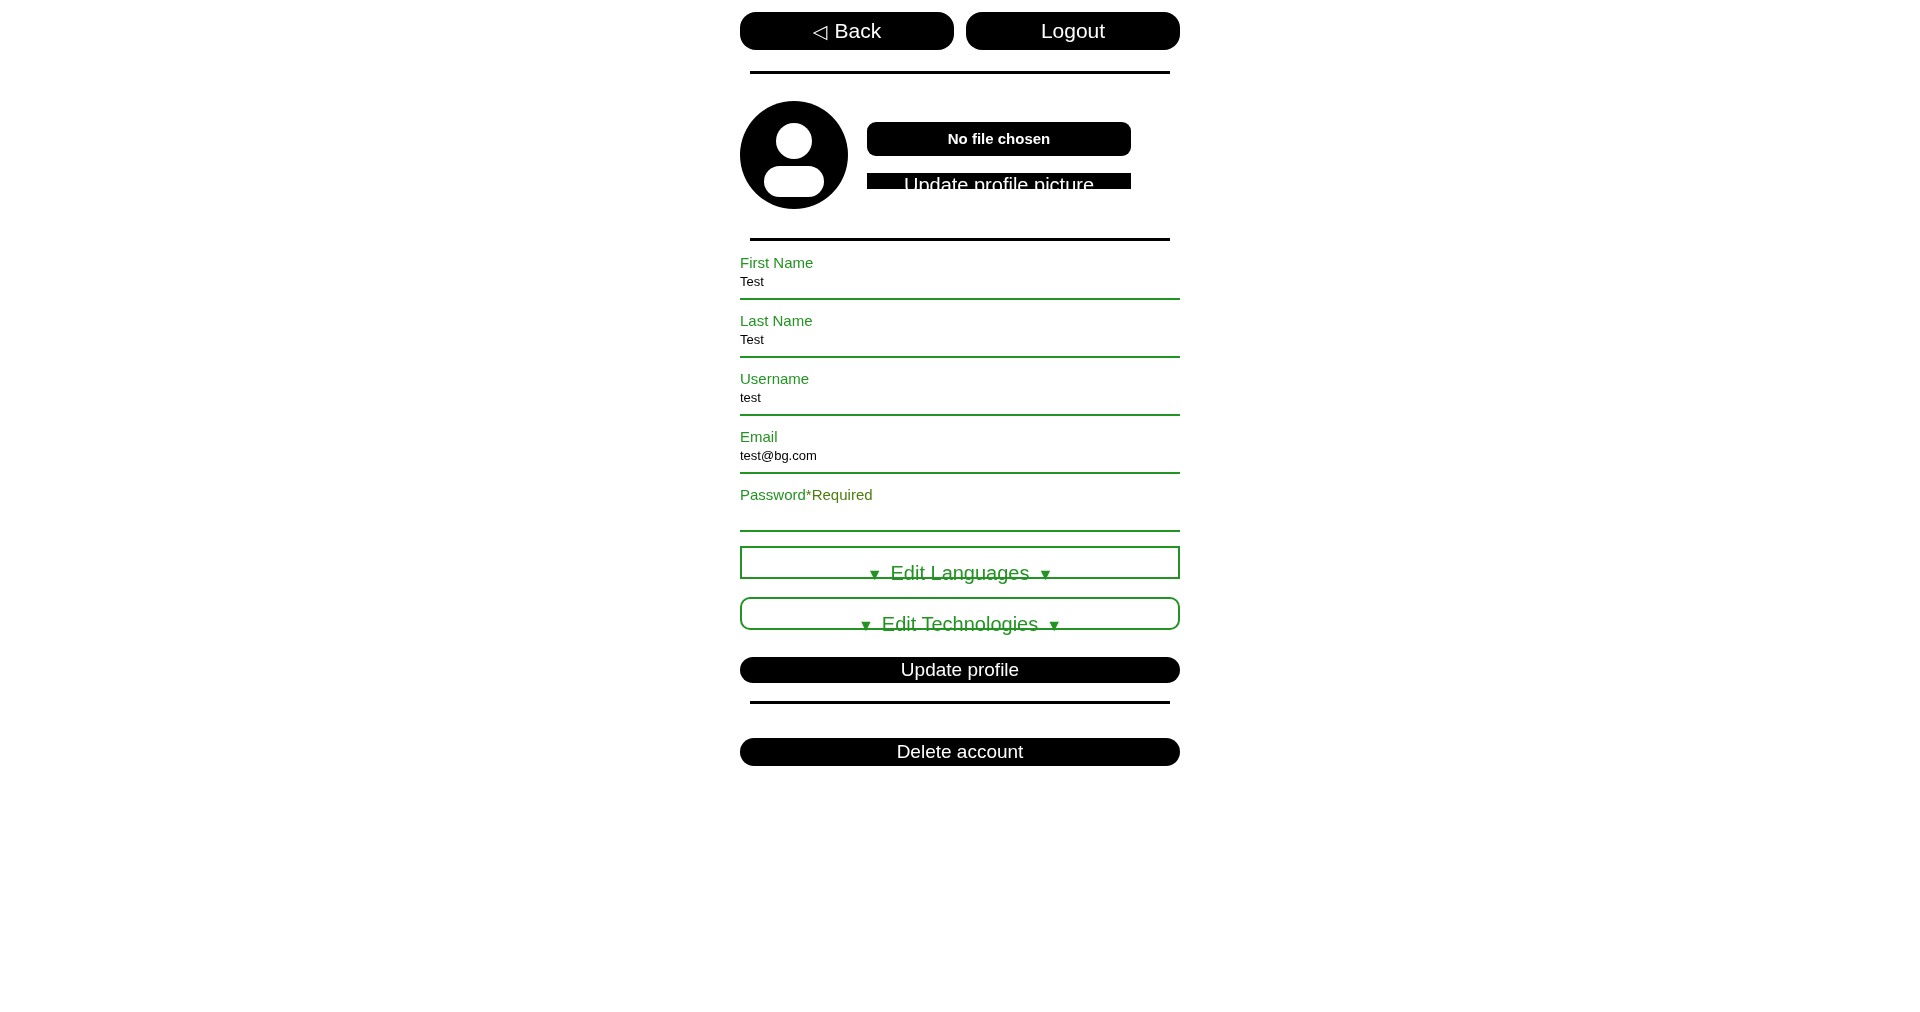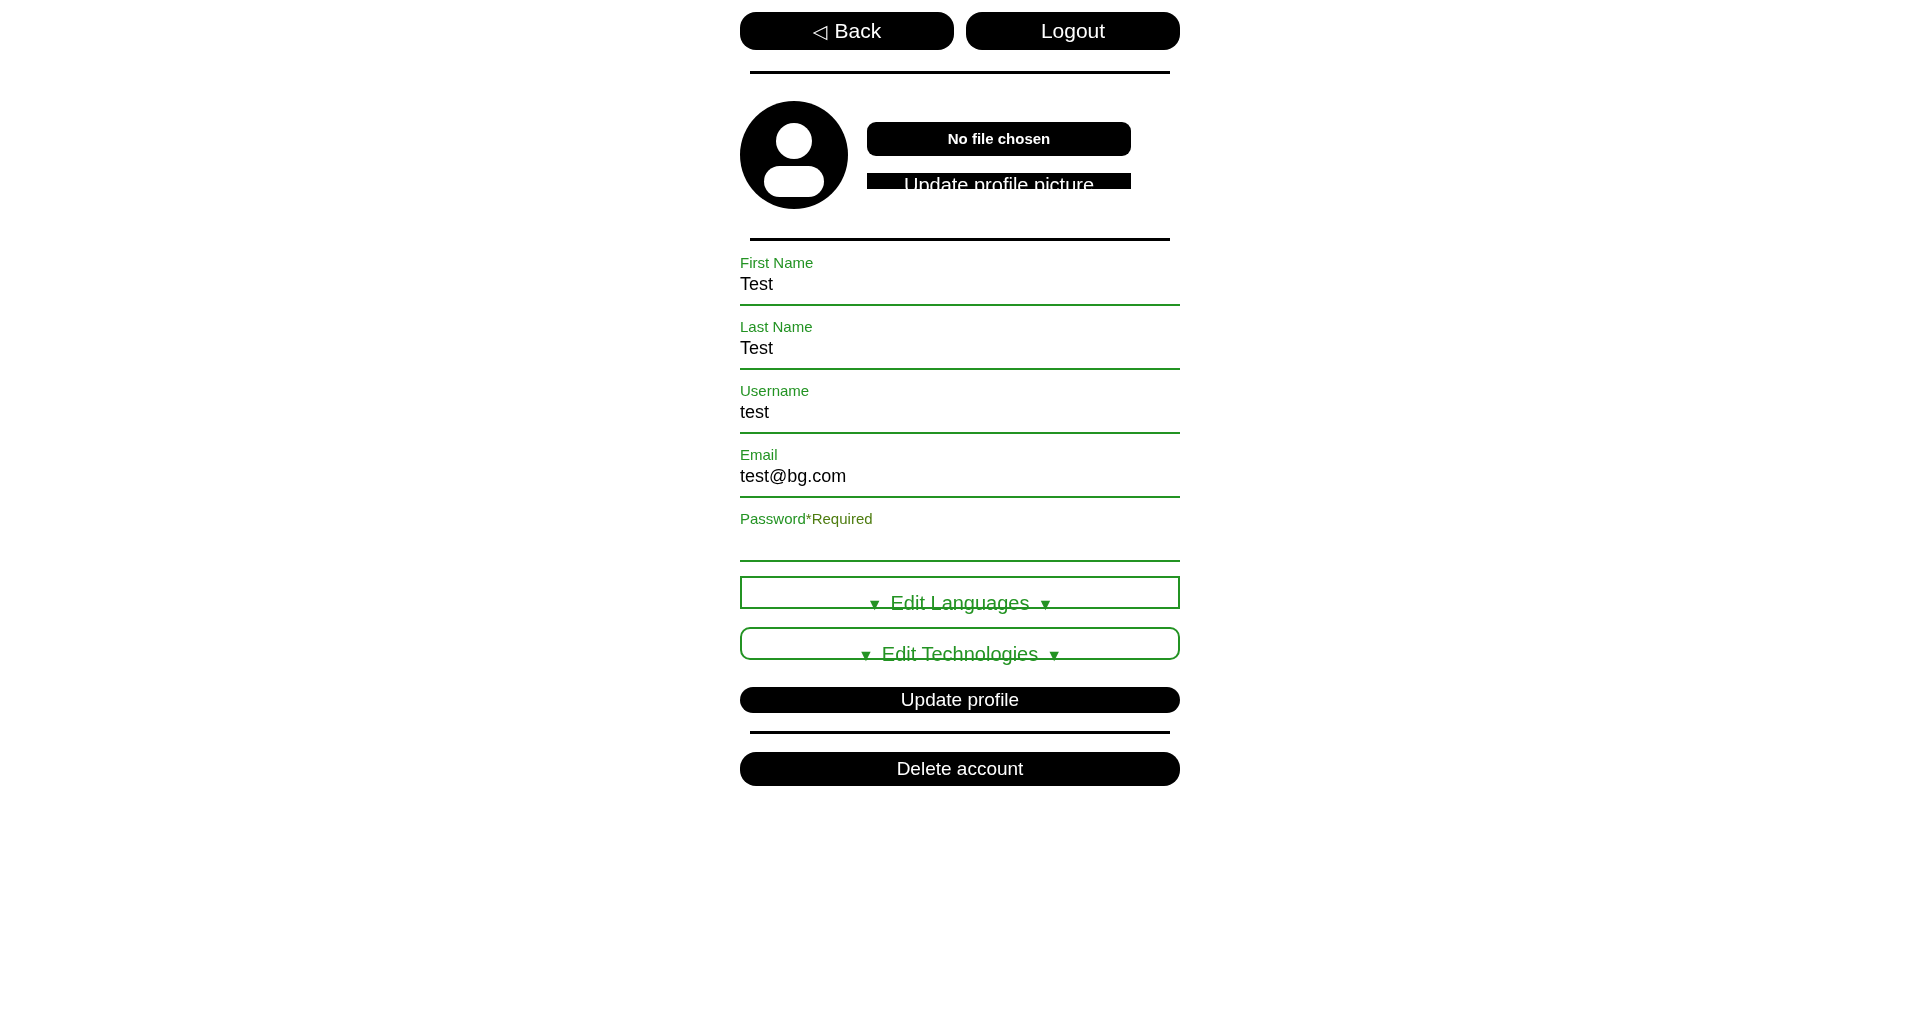--- a/index.html
+++ b/index.html
@@ -35,37 +35,37 @@
   .fields { margin-top: 13px; }
   .field { margin-bottom: 12px; }
   .label-row { display: flex; align-items: baseline; }
   .field-label { color: #239323; font-size: 15px; line-height: 17px; display: block; }
   .required-note { color: #4d7c0f; font-size: 15px; }
   .field-input {
     display: block; width: 100%;
     border: none; outline: none; background: transparent;
     border-bottom: 2px solid #239323;
     padding: 3px 0 9px 0;
-    font-size: 18px; font-family: inherit; color: #000;
+    font-size: 13px; font-family: inherit; color: #000;
   }
 
   .btn-outline {
     display: block; width: 100%; height: 33px;
     background: #fff; border: 2px solid #239323; color: #239323;
     font-size: 20px; font-family: inherit; cursor: pointer; text-align: center;
     border-radius: 0; padding: 14px;
   }
   .edit-langs { margin-top: 14px; }
   .edit-techs { margin-top: 18px; border-radius: 10px; }
   .chev { font-size: 16px; }
   .chev-left { margin-right: 8px; }
   .chev-right { margin-left: 8px; }
 
   .update-profile { width: 100%; margin-top: 27px; height: 26px; font-size: 19px; }
-  .delete-account { width: 100%; margin-top: 18px; height: 34px; font-size: 19px; }
+  .delete-account { width: 100%; margin-top: 34px; height: 28px; font-size: 19px; }
 </style>
 </head>
 <body>
 
 <div class="container">
 
   <div class="top-row">
     <button class="btn-black">
       <span class="back-ico">◁</span><span>Back</span>
     </button>

